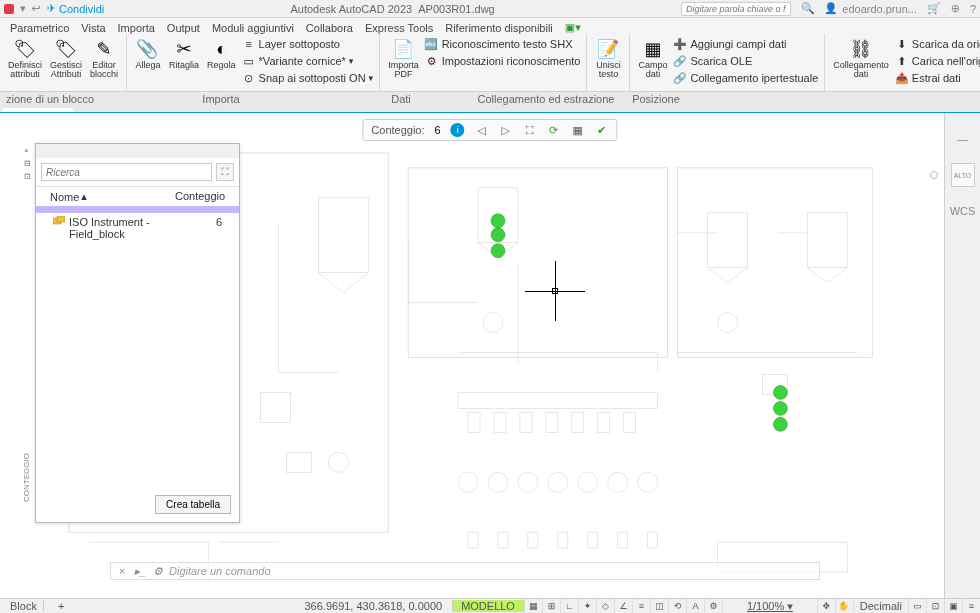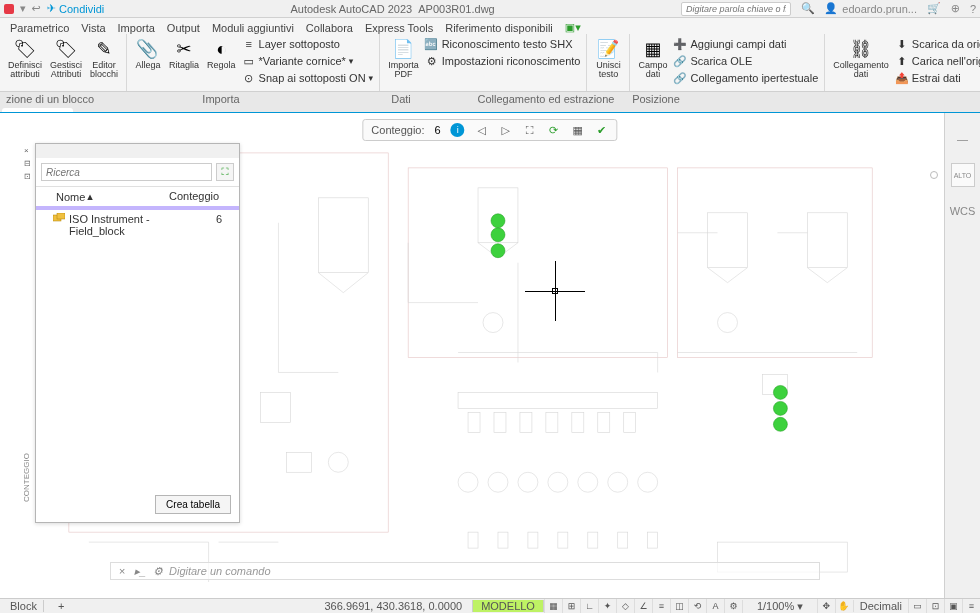--- a/index.html
+++ b/index.html
@@ -41,21 +41,21 @@
     .count-label { color: #555; }
     .count-badge { width: 14px; height: 14px; border-radius: 50%; background: #0096d6; color: #fff; display: flex; align-items: center; justify-content: center; font-size: 9px; }
     .ct-icon { width: 14px; height: 14px; display: flex; align-items: center; justify-content: center; cursor: pointer; color: #555; }
     .ct-check { color: #2a9d2a; }
     
     .count-panel { position: absolute; top: 30px; left: 35px; width: 205px; height: 380px; background: #fff; border: 1px solid #b5b5b5; box-shadow: 0 1px 4px rgba(0,0,0,0.15); z-index: 4; }
     .count-panel-titlebar { height: 14px; background: #f0f0f0; display: flex; align-items: center; justify-content: flex-end; padding: 0 3px; }
     .count-panel-search { padding: 5px; display: flex; gap: 4px; }
     .cp-search-input { flex: 1; height: 18px; border: 1px solid #ccc; padding: 0 4px; font-size: 10px; font-style: italic; color: #999; }
     .cp-search-btn { width: 18px; height: 18px; border: 1px solid #ccc; background: #f5f5f5; display: flex; align-items: center; justify-content: center; font-size: 10px; cursor: pointer; color:#2a9d2a; }
-    .count-table-header { display: flex; padding: 3px 20px; border-top: 1px solid #e0e0e0; border-bottom: 4px solid #c4b5fd; font-size: 10px; color: #333; }
+    .count-table-header { display: flex; padding: 3px 14px; border-top: 1px solid #e0e0e0; border-bottom: 7px solid #c4b5fd; font-size: 10px; color: #333; }
     .cth-name { flex: 1; display: flex; align-items: center; gap: 2px; }
     .cth-count { width: 50px; text-align: right; }
     .count-row { display: flex; padding: 3px 17px; font-size: 10px; color: #333; align-items: flex-start; }
     .cr-icon { width: 12px; height: 10px; margin-right: 4px; }
     .cr-name { flex: 1; }
     .cr-count { width: 20px; text-align: right; }
     .create-table-btn { position: absolute; bottom: 8px; right: 8px; padding: 3px 10px; border: 1px solid #b5b5b5; background: #f5f5f5; font-size: 10px; cursor: pointer; }
     .panel-side-label { position: absolute; left: -14px; bottom: 4px; width: 14px; height: 80px; writing-mode: vertical-rl; transform: rotate(180deg); font-size: 8px; color: #888; text-align: center; }
     .panel-side-icons { position:absolute; left:-14px; top:0; width:14px; display:flex; flex-direction:column; gap:3px; align-items:center; padding-top:2px;}
     .psi { width:10px; height:10px; font-size:8px; color:#666; cursor:pointer; }
@@ -79,21 +79,21 @@
     .cmd-icon { width: 14px; height: 14px; display: flex; align-items: center; justify-content: center; color: #888; }
     
     .statusbar { position: absolute; bottom: 0; left: 0; right: 0; height: 15px; background: #f0f0f0; border-top: 1px solid #ccc; display: flex; align-items: center; font-size: 9px; color: #555; }
     .sb-left { display: flex; align-items: flex-start; gap: 8px; padding: 0 4px; }
     .sb-tab { padding: 0 6px; border-right: 1px solid #ccc; }
     .sb-plus { padding: 0 6px; cursor: pointer; }
     .sb-coords { margin-left: auto; padding: 0 10px; }
     .sb-model { padding: 0 8px; background: #bef264; border-left: 1px solid #ccc; border-right: 1px solid #ccc; }
     .sb-icons { display: flex; align-items: center; }
     .sb-icon { width: 18px; height: 14px; display: flex; align-items: center; justify-content: center; cursor: pointer; color: #555; border-left:1px solid #ddd; font-size:9px; }
-    .sb-zoom { padding: 0 14px; border-left:1px solid #ddd; }
+    .sb-zoom { padding: 0 24px; border-left:1px solid #ddd;text-decoration:underline; }
     .sb-text { padding: 0 6px; border-left:1px solid #ddd; }
   </style>
 </head>
 <body>
 
 <div class="titlebar">
   <div class="titlebar-left">
     <span class="titlebar-icon"></span>
     <span class="icon-gray">▾</span>
     <span class="icon-gray">↩</span>

